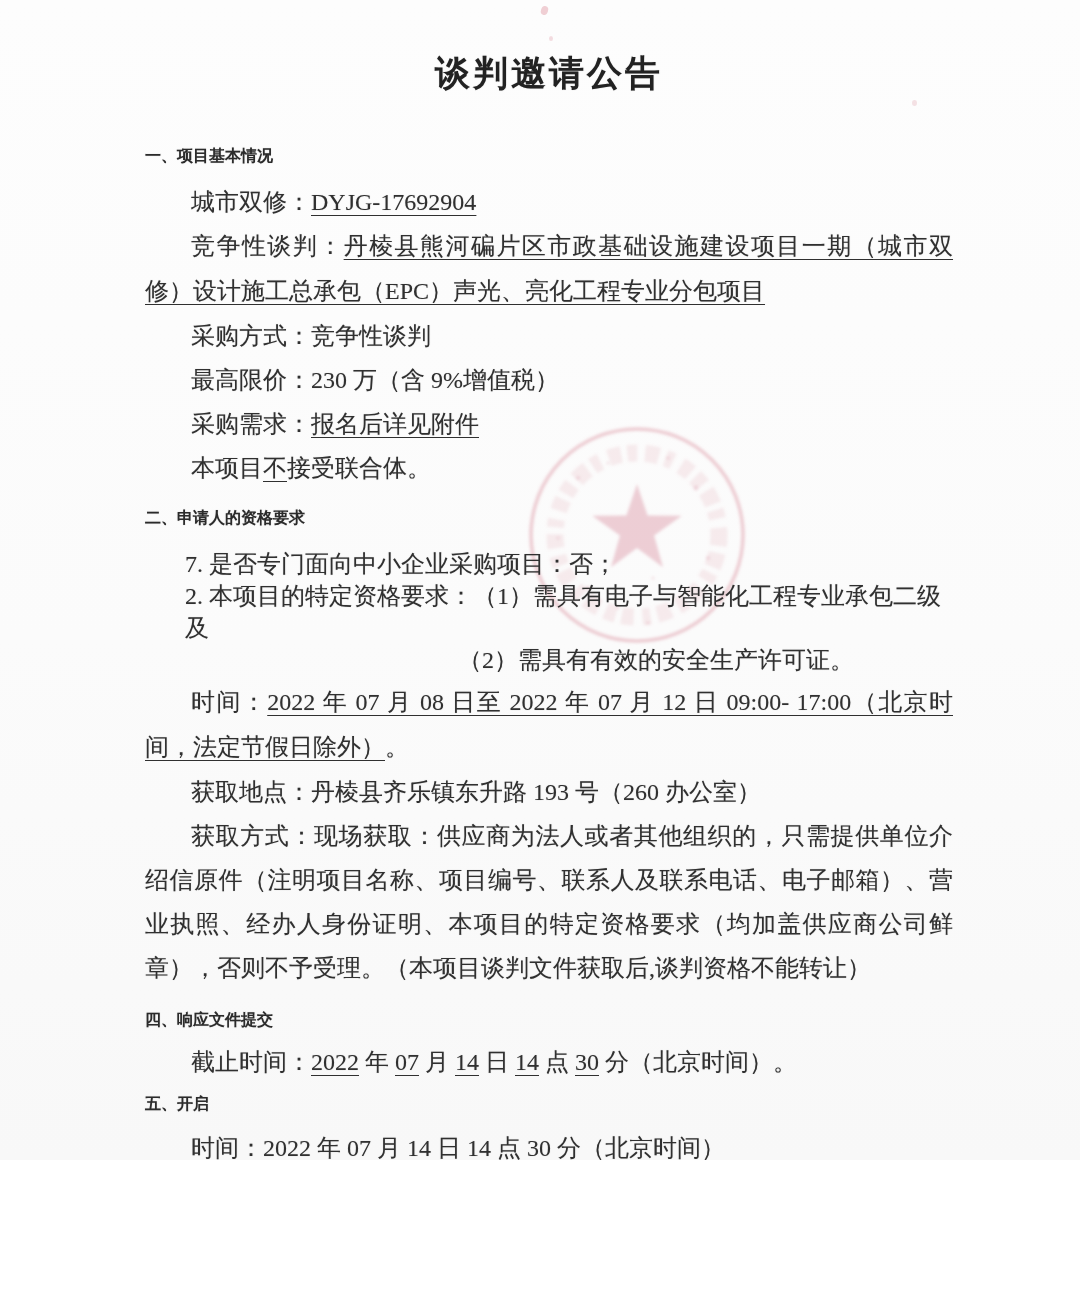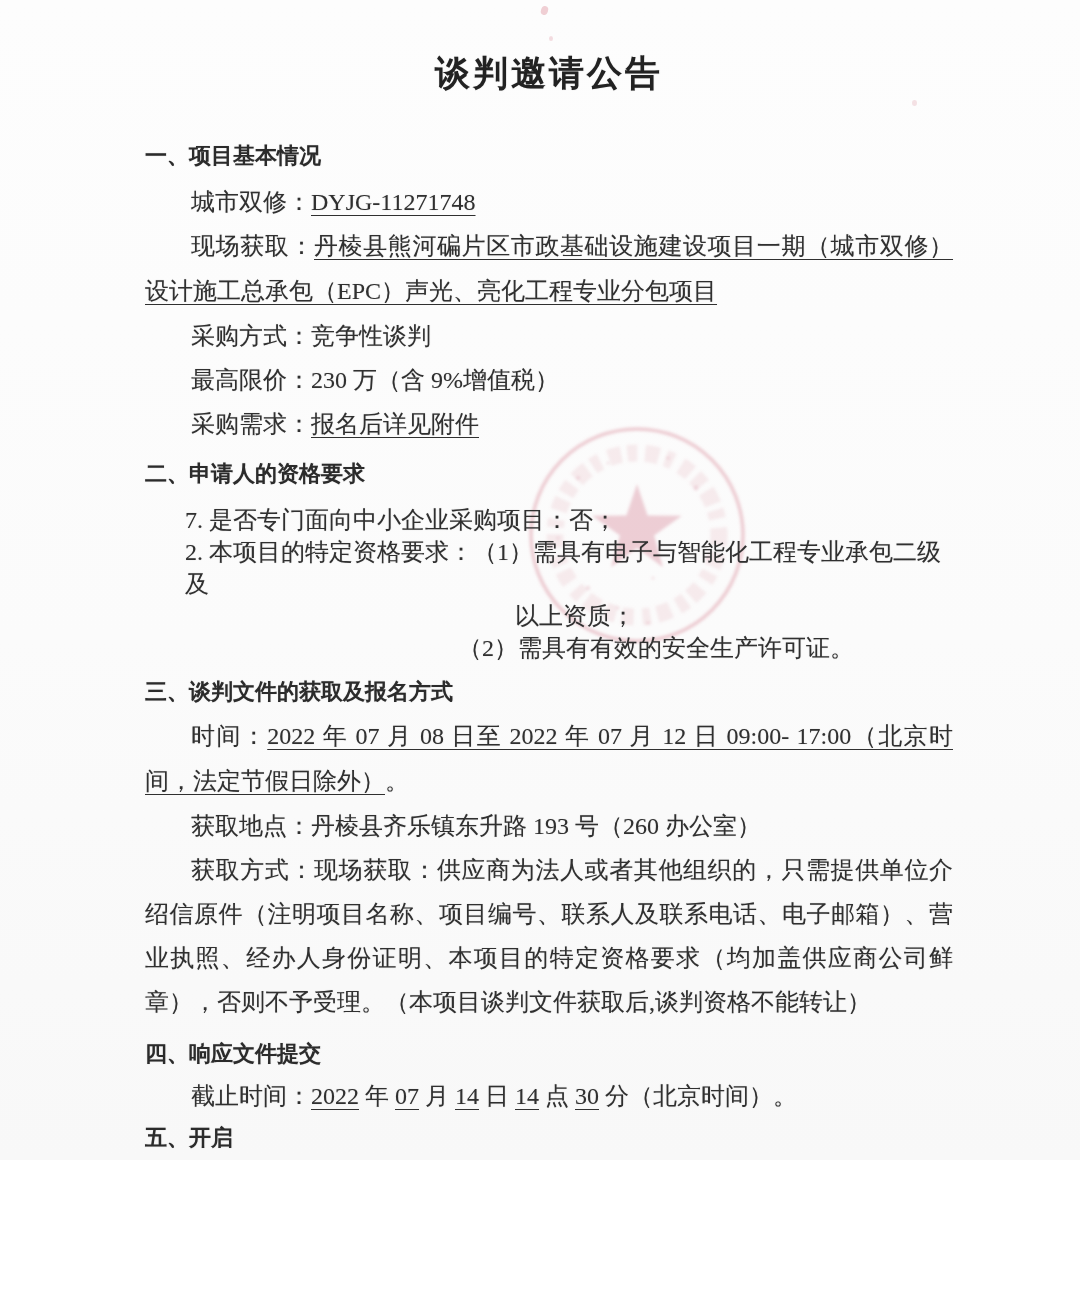--- a/index.html
+++ b/index.html
@@ -17,21 +17,21 @@
     position:absolute;left:145px;top:0;width:808px;
     text-shadow:0 0 1px rgba(70,70,70,0.35);
   }
   .doc-title{
     margin:50px 0 0 0;
     font-size:35px;font-weight:700;letter-spacing:3px;
     text-align:center;line-height:48px;color:#222;
   }
   .h{
     font-family:"Liberation Sans","DejaVu Sans",sans-serif;
-    font-weight:700;font-size:22px;line-height:36px;color:#2b2b2b;
+    font-weight:700;font-size:16px;line-height:36px;color:#2b2b2b;
     margin:0;
   }
   .h1{margin-top:40px}
   .h2{margin-top:10px}
   .h3{margin-top:10px}
   .h4{margin-top:12px}
   .h5{margin-top:2px}
   .p{
     font-size:24px;line-height:44px;margin:0;color:#303030;
   }
@@ -94,33 +94,32 @@
           <circle cx="90" cy="45" r="1.5"></circle>
       </g>
     </g>
   </svg>
 
   <div class="content">
 
     <h1 class="doc-title">谈判邀请公告</h1>
 
     <h2 class="h h1">一、项目基本情况</h2>
-    <p class="p mt6 indent"><span>城市双修：</span><span class="u">DYJG-11271748</span></p>
-    <p class="p lh45 indent just"><span>现场获取：</span><span class="u">丹棱县熊河碥片区市政基础设施建设项目一期（城市双修）设计施工总承包（EPC）声光、亮化工程专业分包项目</span></p>
+    <p class="p mt6 indent"><span>城市双修：</span><span class="u">DYJG-17692904</span></p>
+    <p class="p lh45 indent just"><span>竞争性谈判：</span><span class="u">丹棱县熊河碥片区市政基础设施建设项目一期（城市双修）设计施工总承包（EPC）声光、亮化工程专业分包项目</span></p>
     <p class="p indent"><span>采购方式：竞争性谈判</span></p>
     <p class="p indent"><span>最高限价：230 万（含 9%增值税）</span></p>
     <p class="p indent"><span>采购需求：</span><span class="u">报名后详见附件</span></p>
+    <p class="p indent"><span>本项目</span><span class="u">不</span><span>接受联合体。</span></p>
 
     <h2 class="h h2">二、申请人的资格要求</h2>
     <p class="p tight mt12 item"><span>7. 是否专门面向中小企业采购项目：否；</span></p>
     <p class="p tight item"><span>2. 本项目的特定资格要求：（1）需具有电子与智能化工程专业承包二级及</span></p>
-    <p class="p tight cont-a"><span>以上资质；</span></p>
     <p class="p tight cont-b"><span>（2）需具有有效的安全生产许可证。</span></p>
 
-    <h2 class="h h3">三、谈判文件的获取及报名方式</h2>
     <p class="p lh45 mt4 indent just"><span>时间：</span><span class="u">2022 年 07 月 08 日至 2022 年 07 月 12 日 09:00- 17:00（北京时间，法定节假日除外）</span><span>。</span></p>
     <p class="p indent"><span>获取地点：丹棱县齐乐镇东升路 193 号（260 办公室）</span></p>
     <p class="p indent just"><span>获取方式：现场获取：供应商为法人或者其他组织的，只需提供单位介绍信原件（注明项目名称、项目编号、联系人及联系电话、电子邮箱）、营业执照、经办人身份证明、本项目的特定资格要求（均加盖供应商公司鲜章），否则不予受理。（本项目谈判文件获取后,谈判资格不能转让）</span></p>
 
     <h2 class="h h4">四、响应文件提交</h2>
     <p class="p mt2 indent"><span>截止时间：</span><span class="u">2022</span><span> 年 </span><span class="u">07</span><span> 月 </span><span class="u">14</span><span> 日 </span><span class="u">14</span><span> 点 </span><span class="u">30</span><span> 分（北京时间）。</span></p>
 
     <h2 class="h h5">五、开启</h2>
     <p class="p mt4 indent"><span>时间：</span><span class="u">2022</span><span> 年 </span><span class="u">07</span><span> 月 </span><span class="u">14</span><span> 日 </span><span class="u">14</span><span> 点 </span><span class="u">30</span><span> 分（北京时间）</span></p>
 

